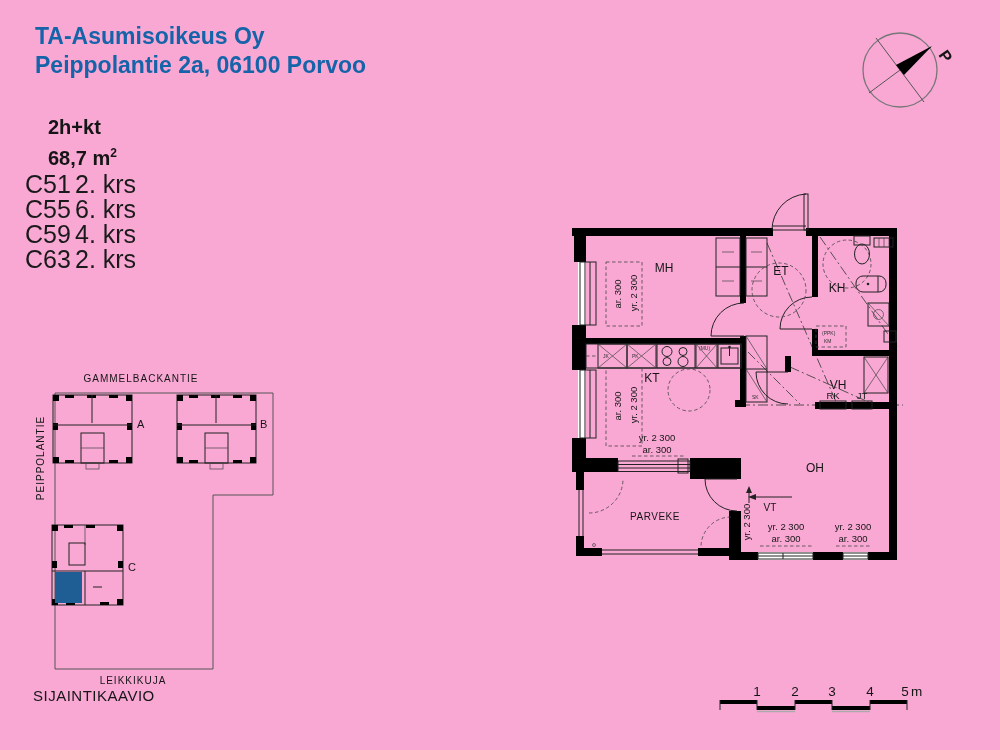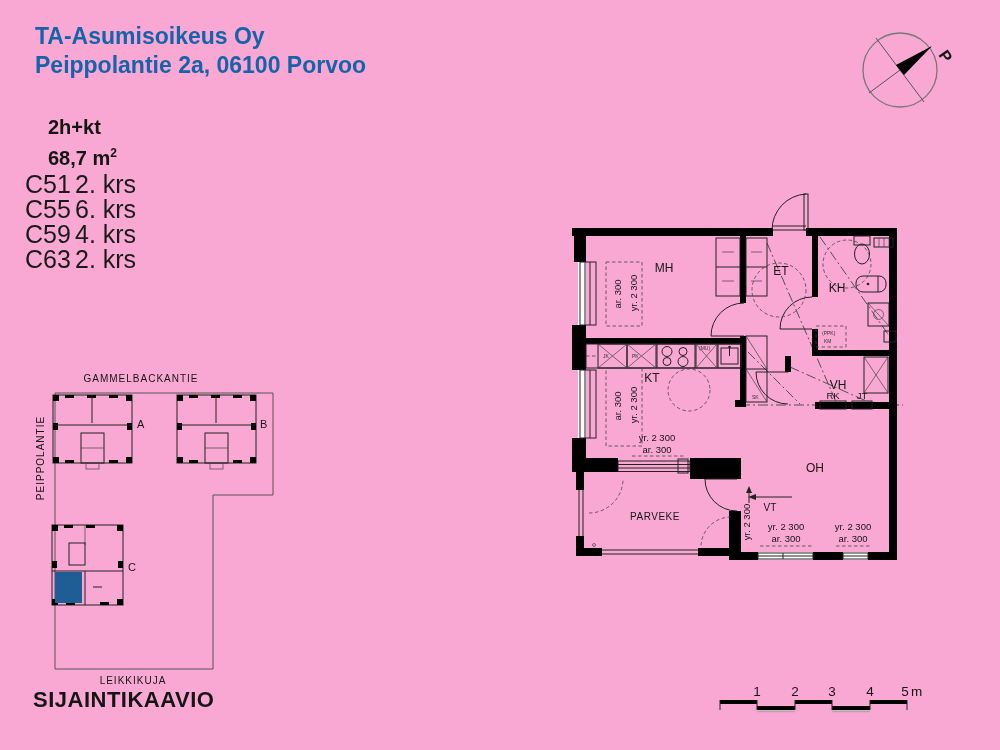--- a/index.html
+++ b/index.html
@@ -4,21 +4,21 @@
 <style>
   html,body{margin:0;padding:0;background:#fff;}
   #page{position:relative;width:1000px;height:750px;background:#f9a8d4;overflow:hidden;
         font-family:"Liberation Sans","DejaVu Sans",sans-serif;color:#111;}
   .abs{position:absolute;}
   #title{left:35px;top:22px;font-size:23px;font-weight:bold;line-height:29px;color:#1563a8;}
   #aptinfo{left:48px;top:114px;font-size:20px;font-weight:bold;line-height:26px;color:#151515;}
   #aptinfo sup{font-size:12px;}
   #units{left:25px;top:172px;font-size:25px;line-height:25px;color:#1a1a1a;}
   .unit-code{display:inline-block;width:50px;}
-  #caption{left:33px;top:687px;font-size:22px;letter-spacing:0.5px;color:#151515;font-weight:bold;}
+  #caption{left:33px;top:687px;font-size:15px;letter-spacing:0.5px;color:#151515;}
   svg{position:absolute;overflow:visible;}
   svg text{font-family:"Liberation Sans","DejaVu Sans",sans-serif;fill:#151515;}
   .roomlbl{font-size:12px;}
   .dim{font-size:9.5px;}
   .tiny{font-size:5px;fill:#333;}
   .thin{stroke:#222;stroke-width:1;fill:none;}
   .thinner{stroke:#444;stroke-width:0.7;fill:none;}
   .dashdot{stroke:#444;stroke-width:0.9;fill:none;stroke-dasharray:10 3 2 3;}
   .dashed{stroke:#444;stroke-width:0.8;fill:none;stroke-dasharray:3.5 2.5;}
   .wall{fill:#000;stroke:none;}

